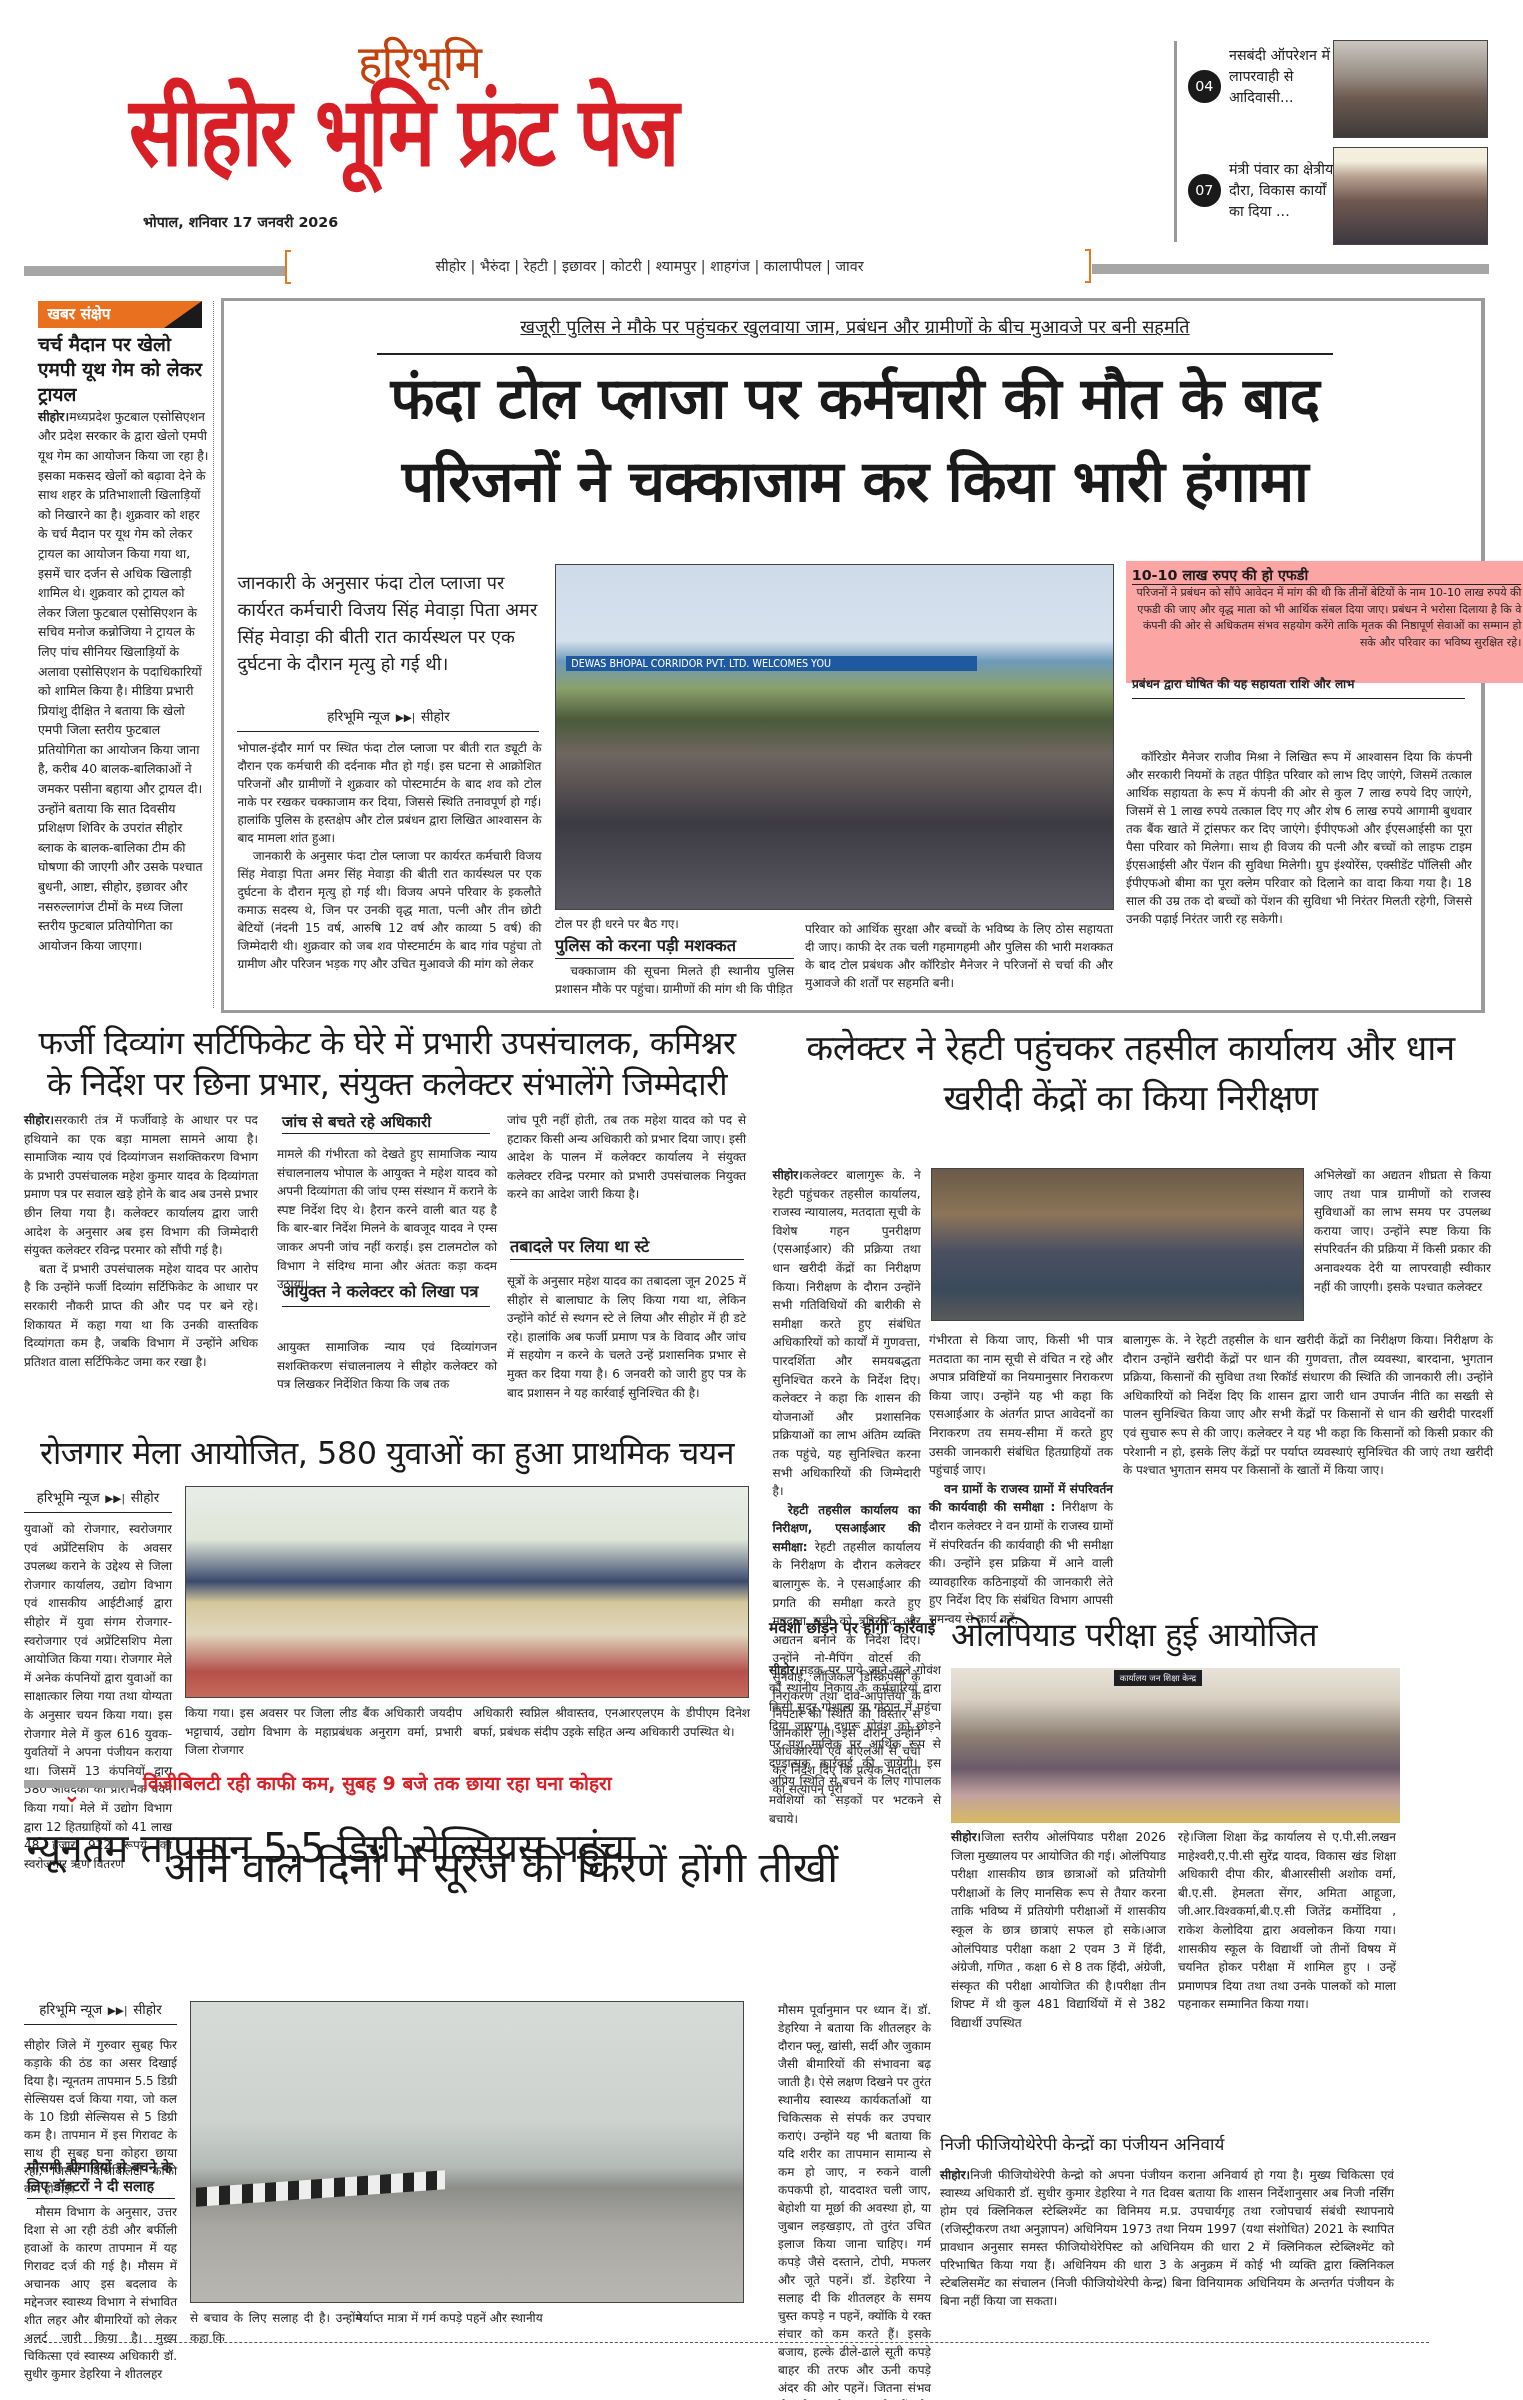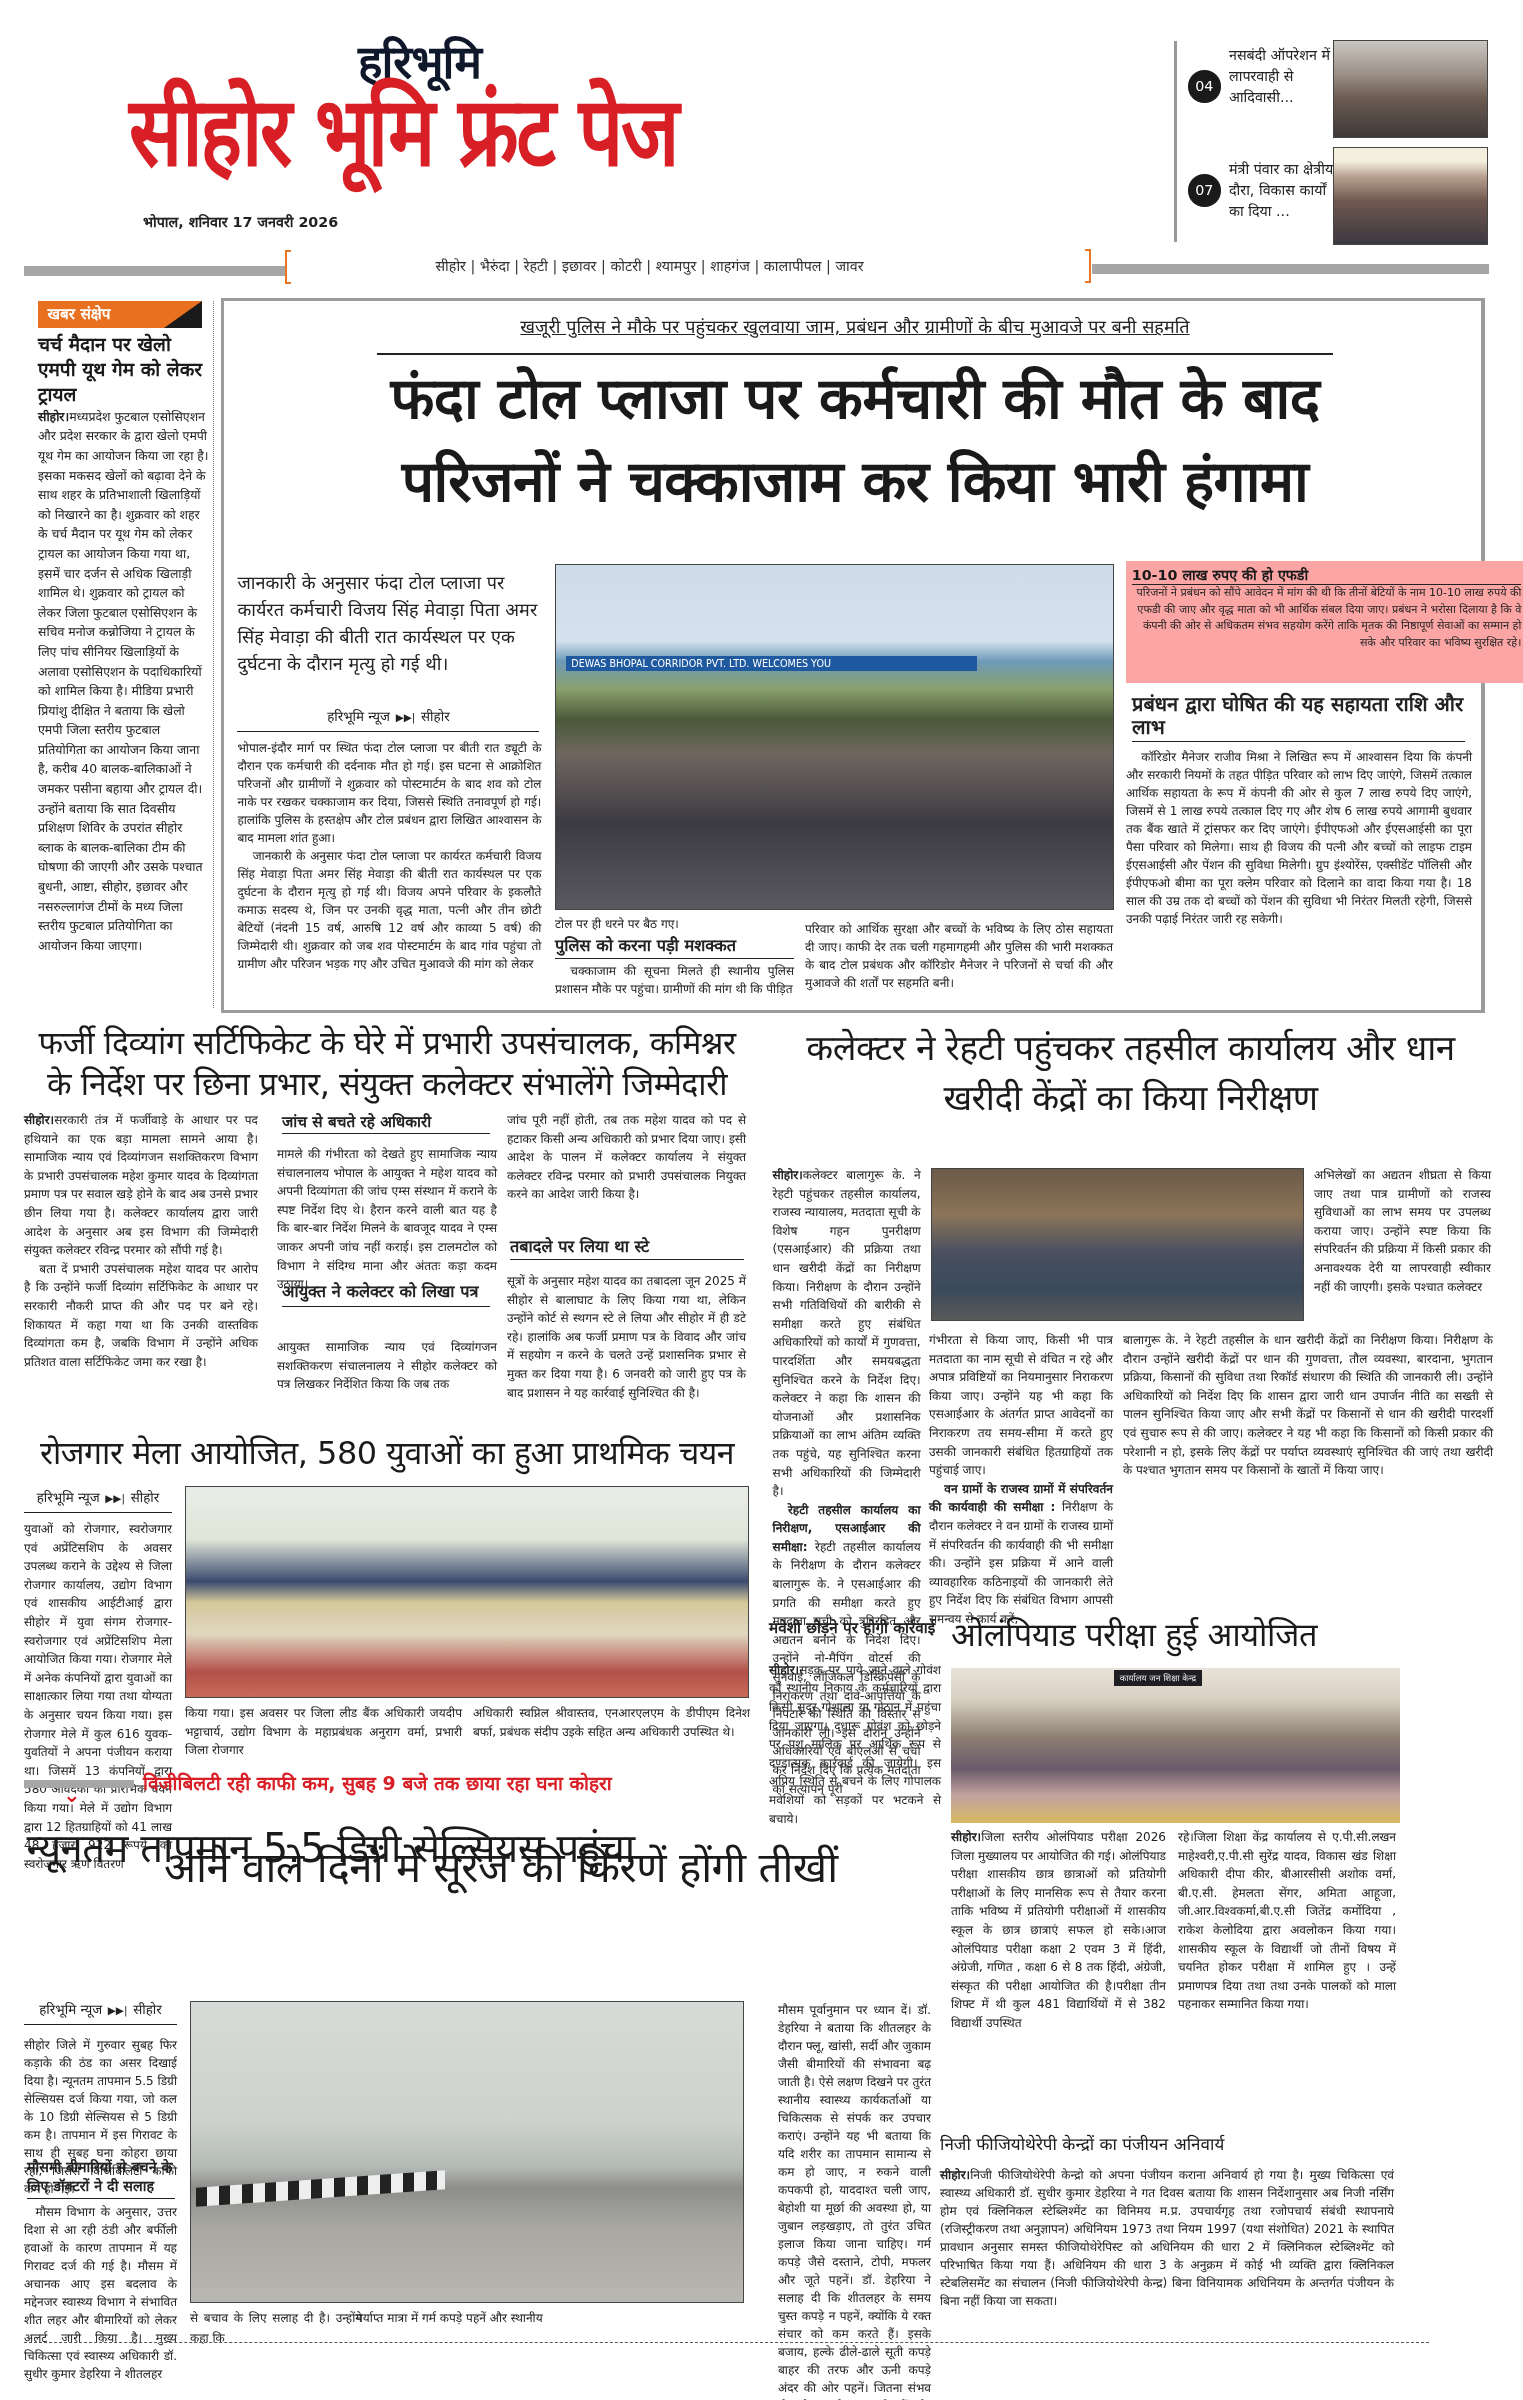--- a/index.html
+++ b/index.html
@@ -11,21 +11,21 @@
 .sub{font-weight:bold;font-size:18px;border-bottom:1.9px solid #222;padding-bottom:1.9px;color:#222}
 .byline{font-size:13.4px;text-align:center;border-bottom:1.9px solid #222;padding-bottom:5.7px;color:#222}
 .byline .arr{color:#222;font-size:10.5px;margin:0 5.7px}
 .hl{font-weight:bold;color:#1a1a1a;text-align:center;letter-spacing:-0.5px}
 .grayrule{background:#a6a6a6;height:9.6px}
 </style>
 </head>
 <body>
 
 <div class="abs" style="left:0;top:0;width:1524px;height:287px">
-  <div class="abs" style="left:358px;top:29px;font-size:46px;font-weight:bold;color:#0f172a;letter-spacing:-1px">हरिभूमि</div>
+  <div class="abs" style="left:358px;top:29px;font-size:46px;font-weight:normal;color:#c2410c;letter-spacing:-1px">हरिभूमि</div>
   <div class="abs" style="left:129px;top:75px;font-size:96px;font-weight:bold;color:#d81f26;letter-spacing:-2.9px;line-height:115px;transform:scaleX(0.82);transform-origin:left">सीहोर भूमि फ्रंट पेज</div>
   <div class="abs" style="left:143px;top:212px;font-size:14.3px;font-weight:bold;color:#222">भोपाल, शनिवार 17 जनवरी 2026</div>
   <div class="abs grayrule" style="left:24px;top:266px;width:263px"></div>
   <div class="abs" style="left:285px;top:250px;width:5.7px;height:34px;border:2.9px solid #e87722;border-right:none"></div>
   <div class="abs" style="left:296px;top:256px;width:707px;text-align:center;font-size:14.3px;font-weight:normal;color:#333">
     <span>सीहोर</span> | 
     <span>भैरुंदा</span> | 
     <span>रेहटी</span> | 
     <span>इछावर</span> | 
     <span>कोटरी</span> | 
@@ -82,21 +82,21 @@
   </div>
   <div class="abs" style="left:331px;top:614px;font-size:12px;color:#222">टोल पर ही धरने पर बैठ गए।</div>
   <div class="abs sub" style="left:331px;top:633px;width:239px;font-size:16.3px">पुलिस को करना पड़ी मशक्कत</div>
   <div class="abs txt" style="left:331px;top:661px;width:239px;font-size:12px;line-height:18px;text-indent:15.3px">चक्काजाम की सूचना मिलते ही स्थानीय पुलिस प्रशासन मौके पर पहुंचा। ग्रामीणों की मांग थी कि पीड़ित</div>
   <div class="abs txt" style="left:581px;top:619px;width:308px;font-size:12px;line-height:18px">परिवार को आर्थिक सुरक्षा और बच्चों के भविष्य के लिए ठोस सहायता दी जाए। काफी देर तक चली गहमागहमी और पुलिस की भारी मशक्कत के बाद टोल प्रबंधक और कॉरिडोर मैनेजर ने परिजनों से चर्चा की और मुआवजे की शर्तों पर सहमति बनी।</div>
 
   <div class="abs" style="left:902px;top:260px;width:401px;height:122px;background:#fca5a5;padding:3.8px 5.7px">
     <div style="font-weight:bold;font-size:14.3px;border-bottom:1.9px solid #222;color:#1a1a1a">10-10 लाख रुपए की हो एफडी</div>
     <div class="txt" style="font-size:11px;line-height:16.7px;text-align:right">परिजनों ने प्रबंधन को सौंपे आवेदन में मांग की थी कि तीनों बेटियों के नाम 10-10 लाख रुपये की एफडी की जाए और वृद्ध माता को भी आर्थिक संबल दिया जाए। प्रबंधन ने भरोसा दिलाया है कि वे कंपनी की ओर से अधिकतम संभव सहयोग करेंगे ताकि मृतक की निष्ठापूर्ण सेवाओं का सम्मान हो सके और परिवार का भविष्य सुरक्षित रहे।</div>
   </div>
-  <div class="abs sub" style="left:908px;top:392px;width:333px;font-size:20px;line-height:23px">प्रबंधन द्वारा घोषित की यह सहायता राशि और लाभ</div>
+  <div class="abs sub" style="left:908px;top:372px;width:333px;font-size:12px;line-height:23px">प्रबंधन द्वारा घोषित की यह सहायता राशि और लाभ</div>
   <div class="abs txt" style="left:902px;top:447px;width:346px;font-size:12px;line-height:18px;text-indent:15.3px">कॉरिडोर मैनेजर राजीव मिश्रा ने लिखित रूप में आश्वासन दिया कि कंपनी और सरकारी नियमों के तहत पीड़ित परिवार को लाभ दिए जाएंगे, जिसमें तत्काल आर्थिक सहायता के रूप में कंपनी की ओर से कुल 7 लाख रुपये दिए जाएंगे, जिसमें से 1 लाख रुपये तत्काल दिए गए और शेष 6 लाख रुपये आगामी बुधवार तक बैंक खाते में ट्रांसफर कर दिए जाएंगे। ईपीएफओ और ईएसआईसी का पूरा पैसा परिवार को मिलेगा। साथ ही विजय की पत्नी और बच्चों को लाइफ टाइम ईएसआईसी और पेंशन की सुविधा मिलेगी। ग्रुप इंश्योरेंस, एक्सीडेंट पॉलिसी और ईपीएफओ बीमा का पूरा क्लेम परिवार को दिलाने का वादा किया गया है। 18 साल की उम्र तक दो बच्चों को पेंशन की सुविधा भी निरंतर मिलती रहेगी, जिससे उनकी पढ़ाई निरंतर जारी रह सकेगी।</div>
 </div>
 
 <div class="abs" style="left:24px;top:1023px;width:726px">
   <div class="hl" style="font-size:32px;line-height:41px;font-weight:normal;color:#1a1a1a">फर्जी दिव्यांग सर्टिफिकेट के घेरे में प्रभारी उपसंचालक, कमिश्नर के निर्देश पर छिना प्रभार, संयुक्त कलेक्टर संभालेंगे जिम्मेदारी</div>
   <div class="abs txt" style="left:0;top:88px;width:234px;font-size:12px;line-height:18.6px">
     <b>सीहोर।</b><span>सरकारी तंत्र में फर्जीवाड़े के आधार पर पद हथियाने का एक बड़ा मामला सामने आया है। सामाजिक न्याय एवं दिव्यांगजन सशक्तिकरण विभाग के प्रभारी उपसंचालक महेश कुमार यादव के दिव्यांगता प्रमाण पत्र पर सवाल खड़े होने के बाद अब उनसे प्रभार छीन लिया गया है। कलेक्टर कार्यालय द्वारा जारी आदेश के अनुसार अब इस विभाग की जिम्मेदारी संयुक्त कलेक्टर रविन्द्र परमार को सौंपी गई है।</span>
     <div style="text-indent:15.3px">बता दें प्रभारी उपसंचालक महेश यादव पर आरोप है कि उन्होंने फर्जी दिव्यांग सर्टिफिकेट के आधार पर सरकारी नौकरी प्राप्त की और पद पर बने रहे। शिकायत में कहा गया था कि उनकी वास्तविक दिव्यांगता कम है, जबकि विभाग में उन्होंने अधिक प्रतिशत वाला सर्टिफिकेट जमा कर रखा है।</div>
   </div>
   <div class="abs sub" style="left:258px;top:88px;width:208px;font-size:15.3px">जांच से बचते रहे अधिकारी</div>

